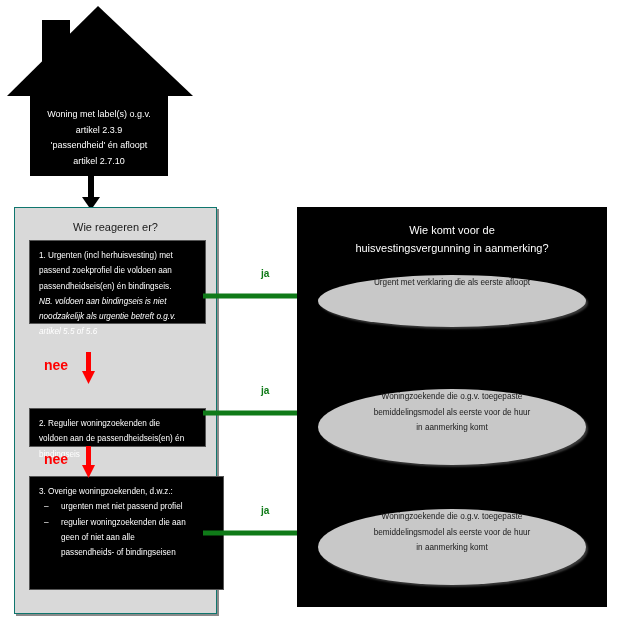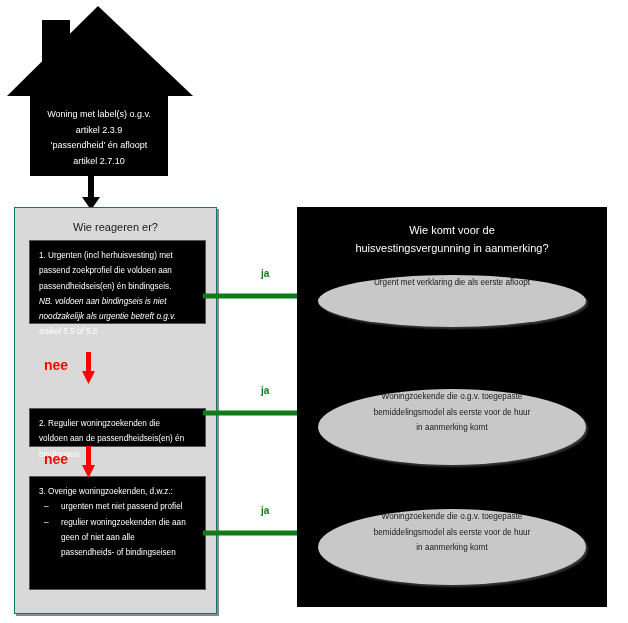--- a/index.html
+++ b/index.html
@@ -69,21 +69,21 @@
     box-sizing: border-box;
     padding: 7px 9px 5px 9px;
     font-size: 8.2px;
     line-height: 15.3px;
     border: 1px solid #555;
   }
   .black-box .it { font-style: italic; }
 
   #box-1 { left: 14px; top: 32px; width: 177px; height: 84px; }
   #box-2 { left: 14px; top: 176px; width: 177px; height: 39px; margin-top: 24px; }
-  #box-3 { left: 14px; top: 268px; width: 177px; height: 114px; }
+  #box-3 { left: 14px; top: 268px; width: 195px; height: 114px; }
 
   
   .bullet-row {
     display: flex;
     gap: 0;
   }
   .bullet-dash {
     width: 22px;
     flex: none;
     text-align: left;

